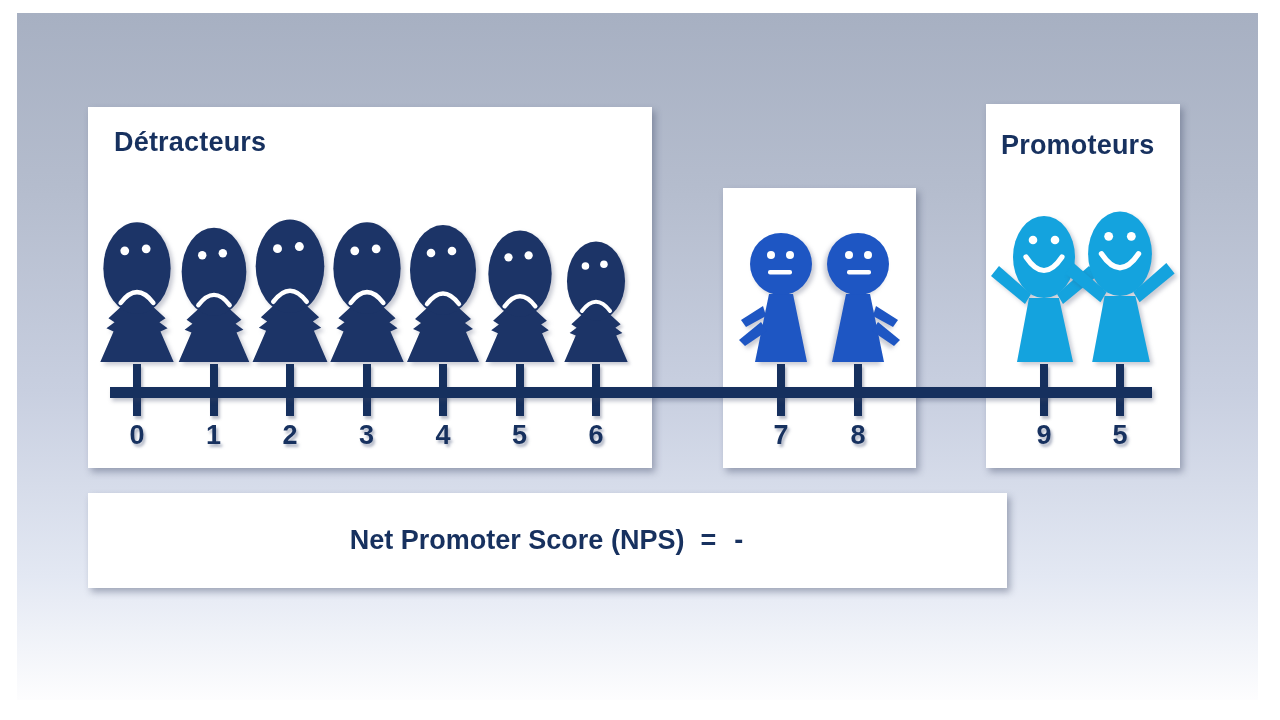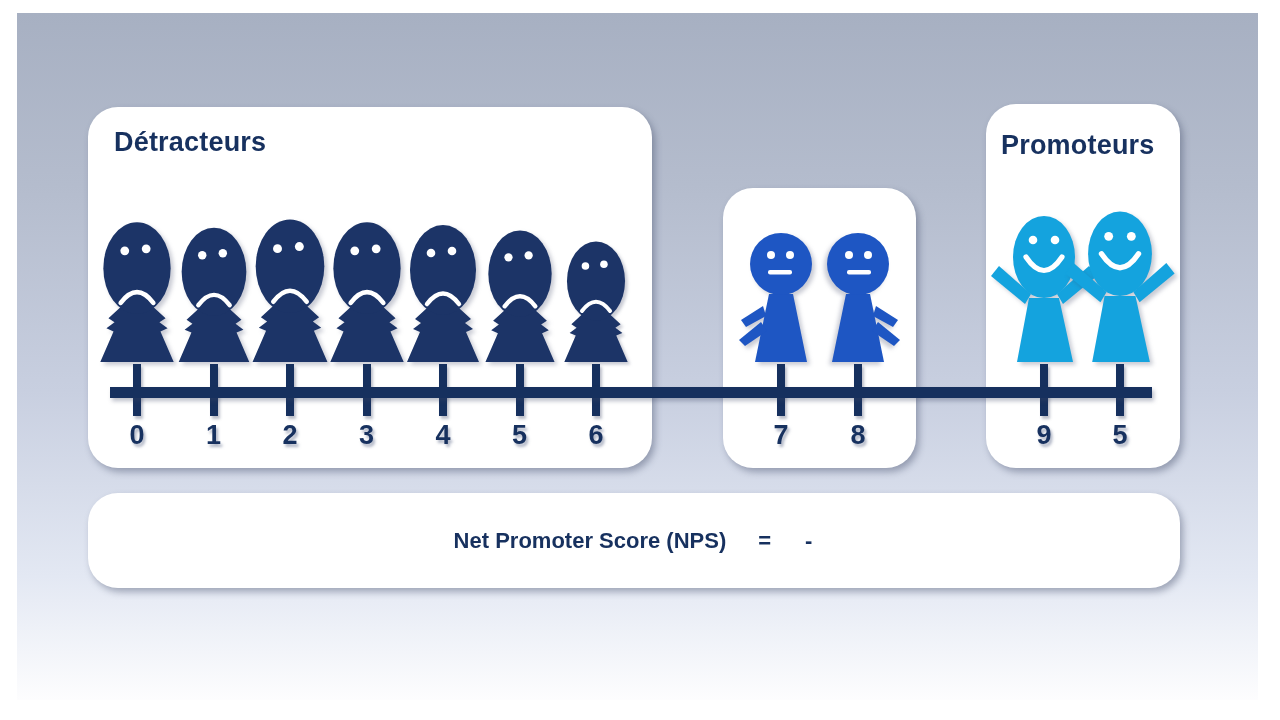--- a/index.html
+++ b/index.html
@@ -1,25 +1,25 @@
 <!DOCTYPE html>
 <html style="--c-line: #16305e; --c-text: #17315f;"><head>
 <meta charset="utf-8">
 <style>
   html,body{margin:0;padding:0;background:#ffffff;width:1280px;height:720px;overflow:hidden;
     font-family:"Liberation Sans","DejaVu Sans",sans-serif;}
   .canvas{position:relative;width:1280px;height:720px;background:#ffffff;}
   .bg{position:absolute;left:17px;top:13px;width:1241px;height:687px;
     background:linear-gradient(180deg,#a7b0c2 0%,#b4bccd 25%,#c8cfe0 55%,#e3e8f3 82%,#fdfdfe 100%);}
-  .panel{position:absolute;background:#ffffff;box-shadow:3px 4px 7px rgba(55,65,95,.40);border-radius:30px;}
+  .panel{position:absolute;background:#ffffff;box-shadow:3px 4px 7px rgba(55,65,95,.40);}
   .panel-detractors{left:88px;top:107px;width:564px;height:361px;--tick-top:257px;--num-top:313px;z-index:2;}
   .panel-passives  {left:723px;top:188px;width:193px;height:280px;--tick-top:176px;--num-top:232px;z-index:2;}
   .panel-promoters {left:986px;top:104px;width:194px;height:364px;--tick-top:260px;--num-top:316px;z-index:2;}
-  .panel-formula{left:88px;top:493px;width:1092px;height:95px;display:flex;align-items:center;
-    justify-content:center;column-gap:30px;font-weight:bold;font-size:22px;color:var(--c-text);z-index:2;}
+  .panel-formula{left:88px;top:493px;width:919px;height:95px;display:flex;align-items:center;
+    justify-content:center;column-gap:14px;font-weight:bold;font-size:27px;color:var(--c-text);z-index:2;}
   .panel-title{position:absolute;margin:0;font-size:27px;font-weight:bold;color:var(--c-text);letter-spacing:.2px;}
   .title-detractors{left:26px;top:20px;}
   .title-promoters{left:15px;top:26px;text-align:right;}
   .number-line{position:absolute;left:110px;top:387px;width:1042px;height:11px;background:var(--c-line);
     z-index:4;box-shadow:2px 3px 4px rgba(60,70,100,.35);}
   .score-col{position:absolute;top:0;bottom:0;width:0;}
   .figure{position:absolute;bottom:106px;left:0;transform-origin:bottom center;
     filter:drop-shadow(3px 3px 2px rgba(60,70,100,.28));line-height:0;}
   .tick{position:absolute;left:-4px;top:var(--tick-top);width:8px;height:52px;background:var(--c-line);
     z-index:5;box-shadow:2px 3px 3px rgba(60,70,100,.35);}

